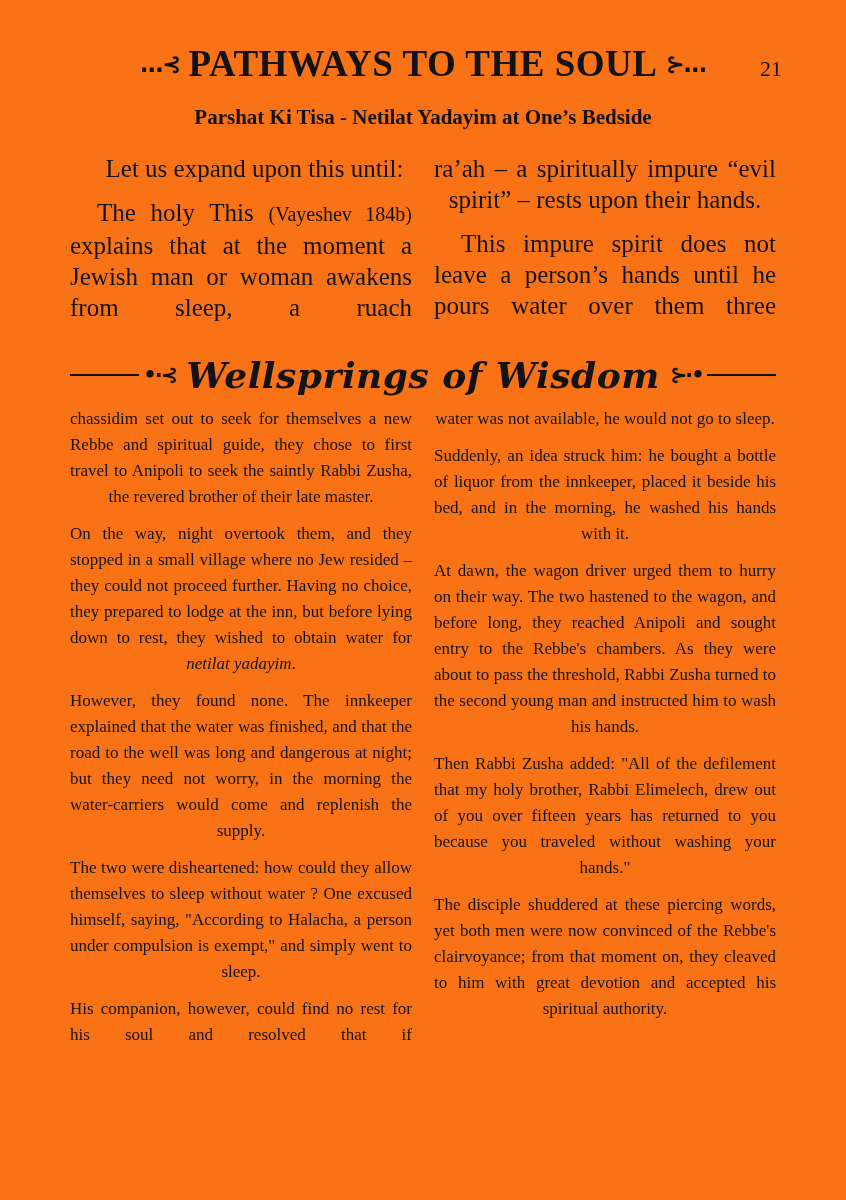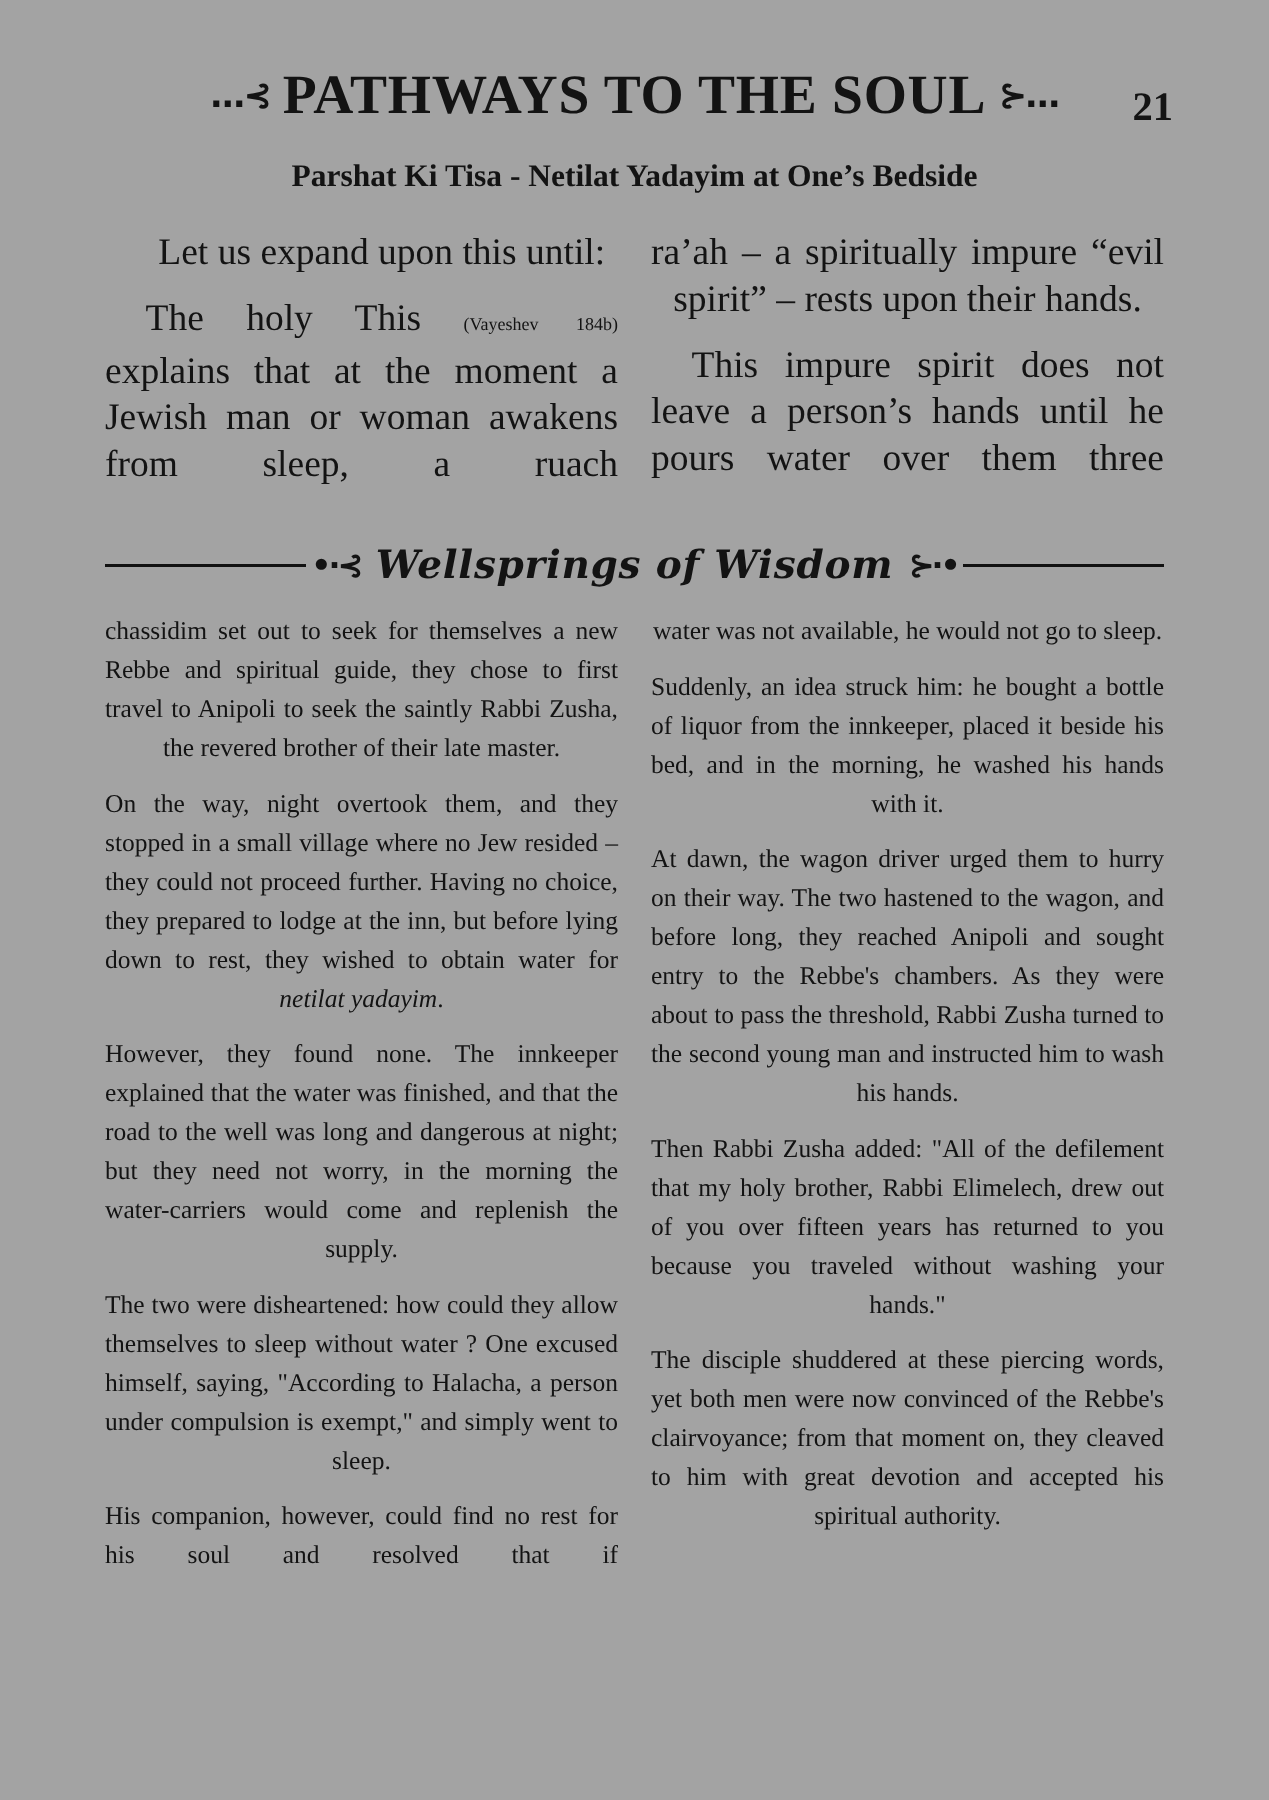--- a/index.html
+++ b/index.html
@@ -1,75 +1,75 @@
 <!DOCTYPE html>
 <html><head>
 <meta charset="utf-8">
 <style>
   html,body { margin:0; padding:0; background:#ffffff; }
   .page {
     position:relative;
     width:846px; height:1200px;
     margin:0 auto;
-    background:#a3a3a3;
+    background:#f97316;
     color:#131313;
     font-family:"Liberation Serif","DejaVu Serif",serif;
     box-sizing:border-box;
     padding:42px 70px 0 70px;
     overflow:hidden;
   }
   
   .masthead { position:relative; text-align:center; }
   .title-line { white-space:nowrap; }
   .book-title {
     font-size:37px; font-weight:bold; letter-spacing:.5px;
     display:inline-block; vertical-align:middle;
   }
   .title-orn {
     font-family:"DejaVu Sans",sans-serif;
     font-size:23px; font-weight:bold; display:inline-block;
     vertical-align:middle; padding:0 8px; letter-spacing:-1px;
   }
   .page-num {
     position:absolute; right:-6px; top:14px;
-    font-size:27px; font-weight:bold;
+    font-size:22px; font-weight:normal;
   }
   .subtitle { font-size:21px; font-weight:bold; margin-top:20px; }
 
   
   .cols { display:flex; gap:22px; }
   .col { flex:1 1 0; min-width:0; }
 
   
   .intro { margin-top:23px; }
   .intro p {
     margin:0 0 13px 0;
     font-size:25px; line-height:31px;
     text-align:justify;
   }
   .intro p.cont { text-align-last:justify; }
   .intro p.end  { text-align-last:center; }
   .ind { text-indent:27px; }
-  .small-ref { font-size:12px; }
+  .small-ref { font-size:20px; }
 
   
   .divider {
     display:flex; align-items:center;
     margin:22px 0 14px 0;
   }
   .divider .rule { flex:1 1 auto; height:2.5px; background:#111; }
   .divider .flourish {
     font-family:"DejaVu Sans",sans-serif;
     font-size:21px; font-weight:bold; line-height:1;
     padding:0 4px; letter-spacing:-2px;
   }
   .divider .label {
     font-family:"DejaVu Serif","Liberation Serif",serif;
     font-style:italic; font-weight:bold;
-    font-size:26px; line-height:34px;
+    font-size:36px; line-height:34px;
     white-space:nowrap; padding:0 6px;
     letter-spacing:.5px;
   }
 
   
   .story p {
     margin:0 0 11px 0;
     font-size:17px; line-height:26px;
     text-align:justify;
   }

